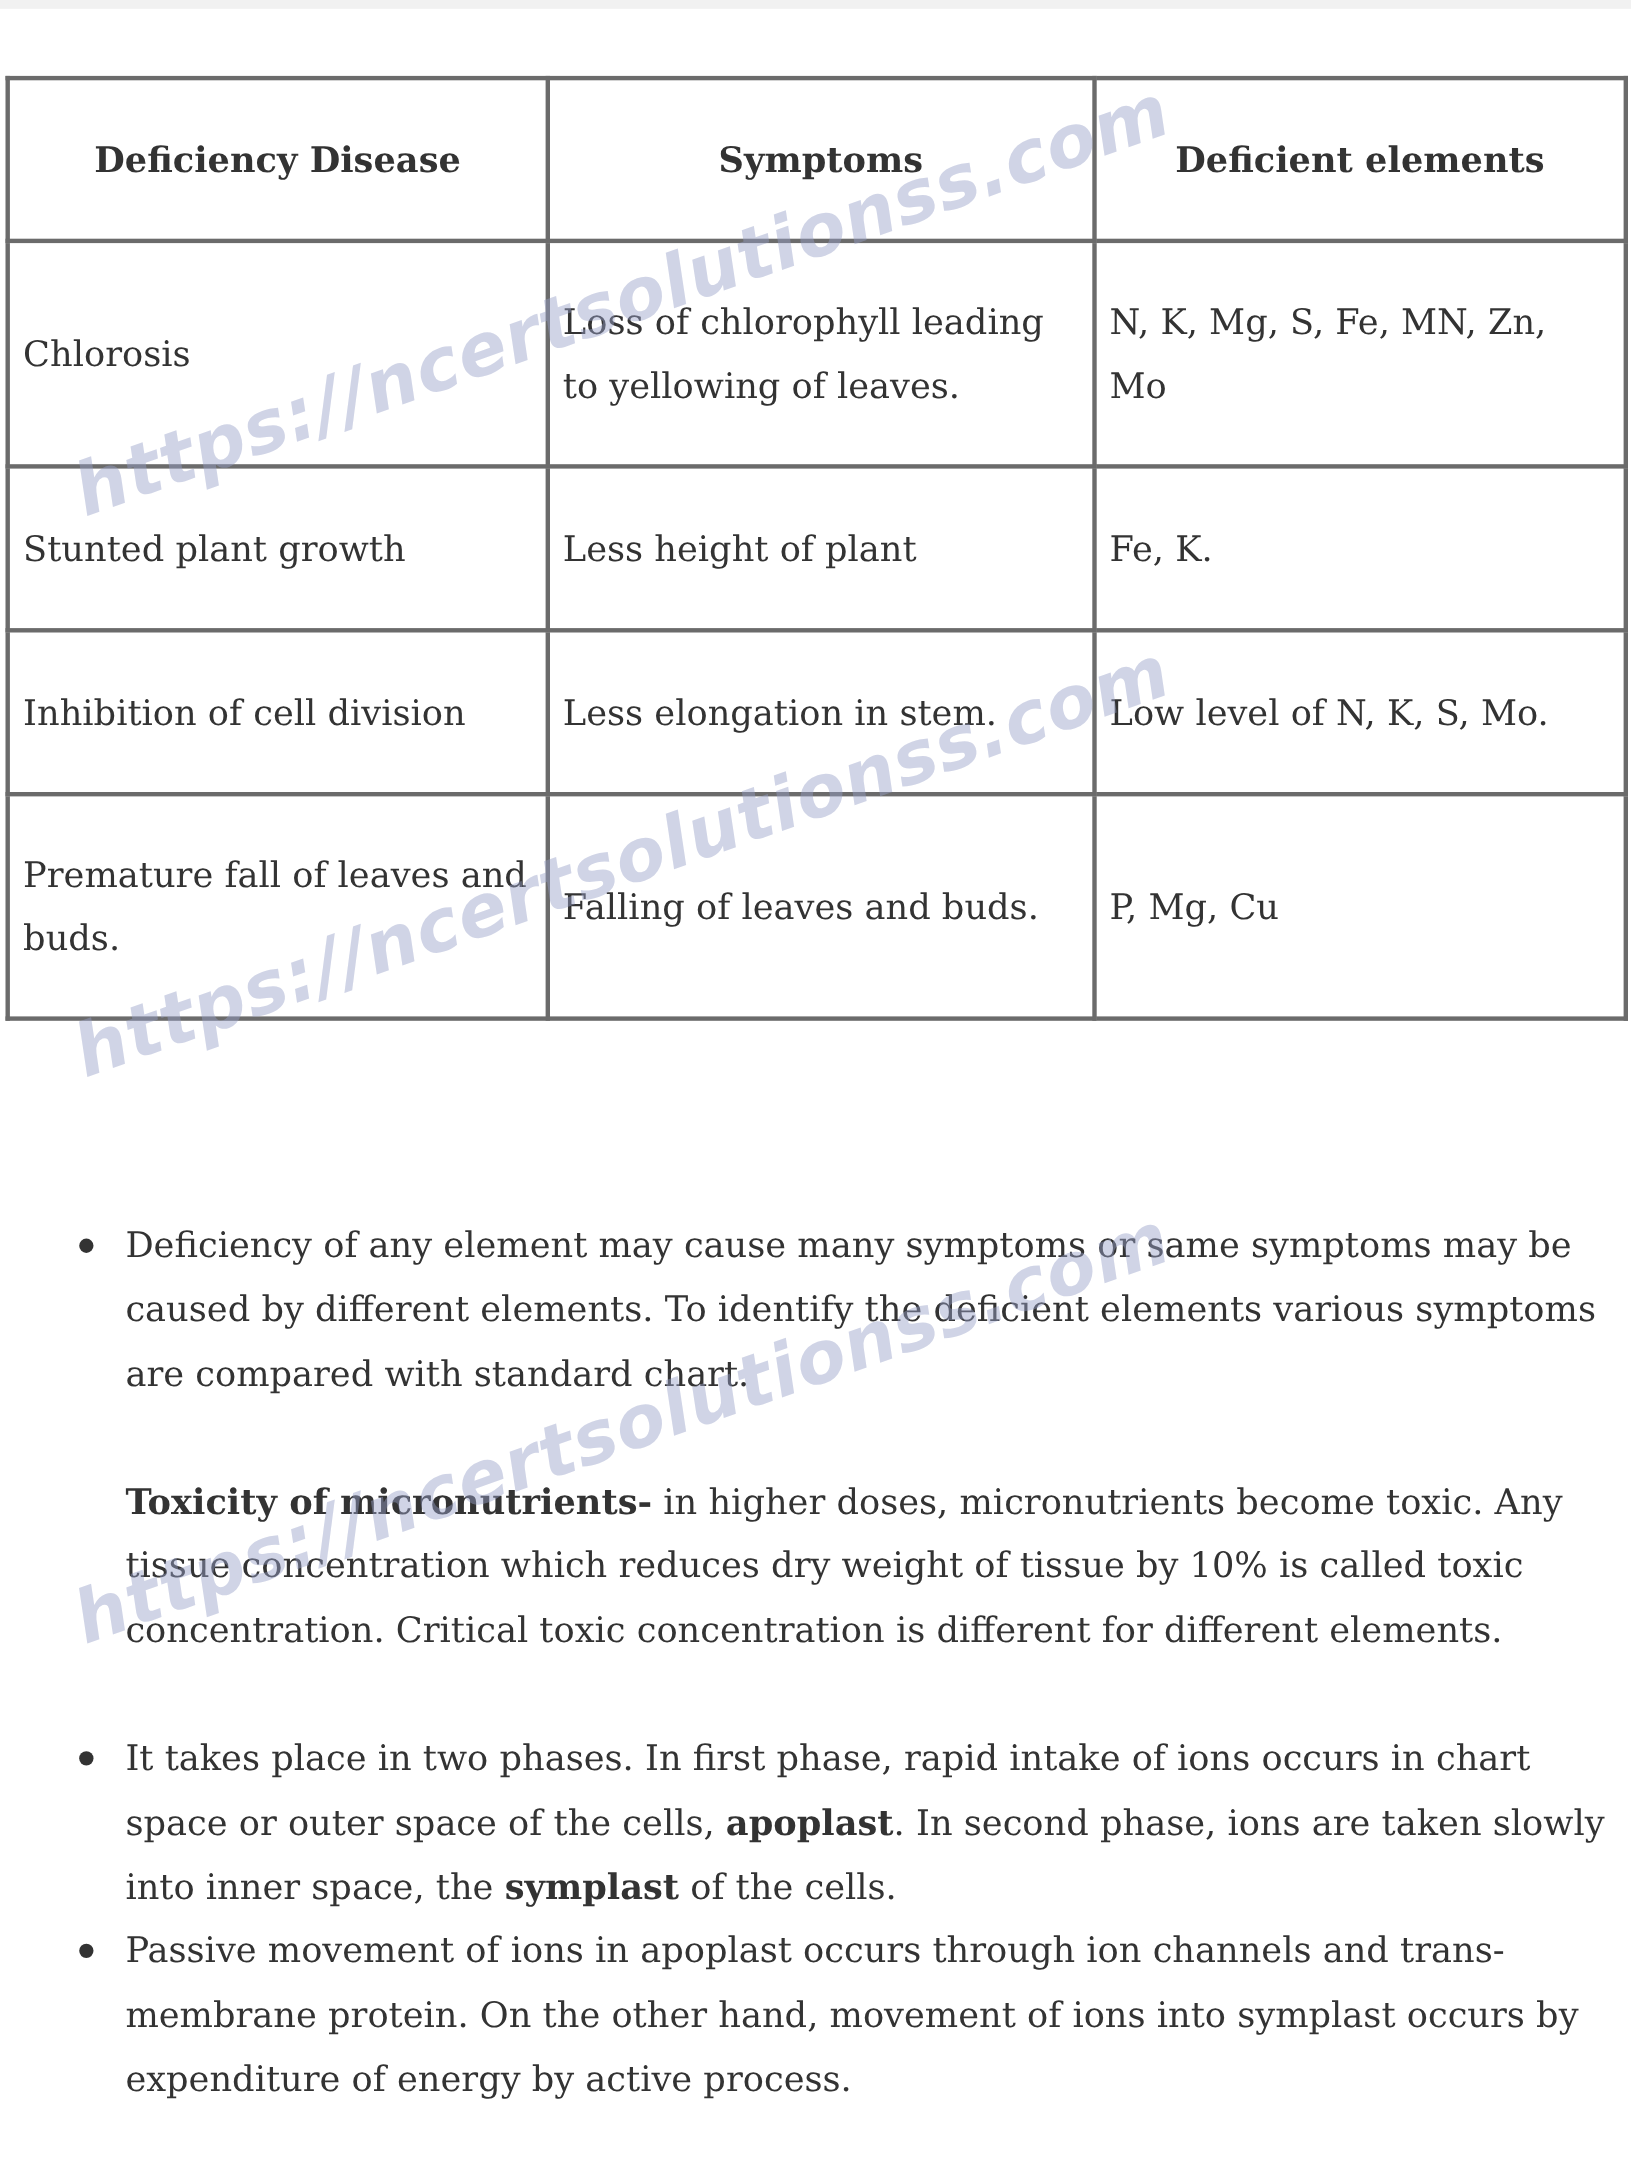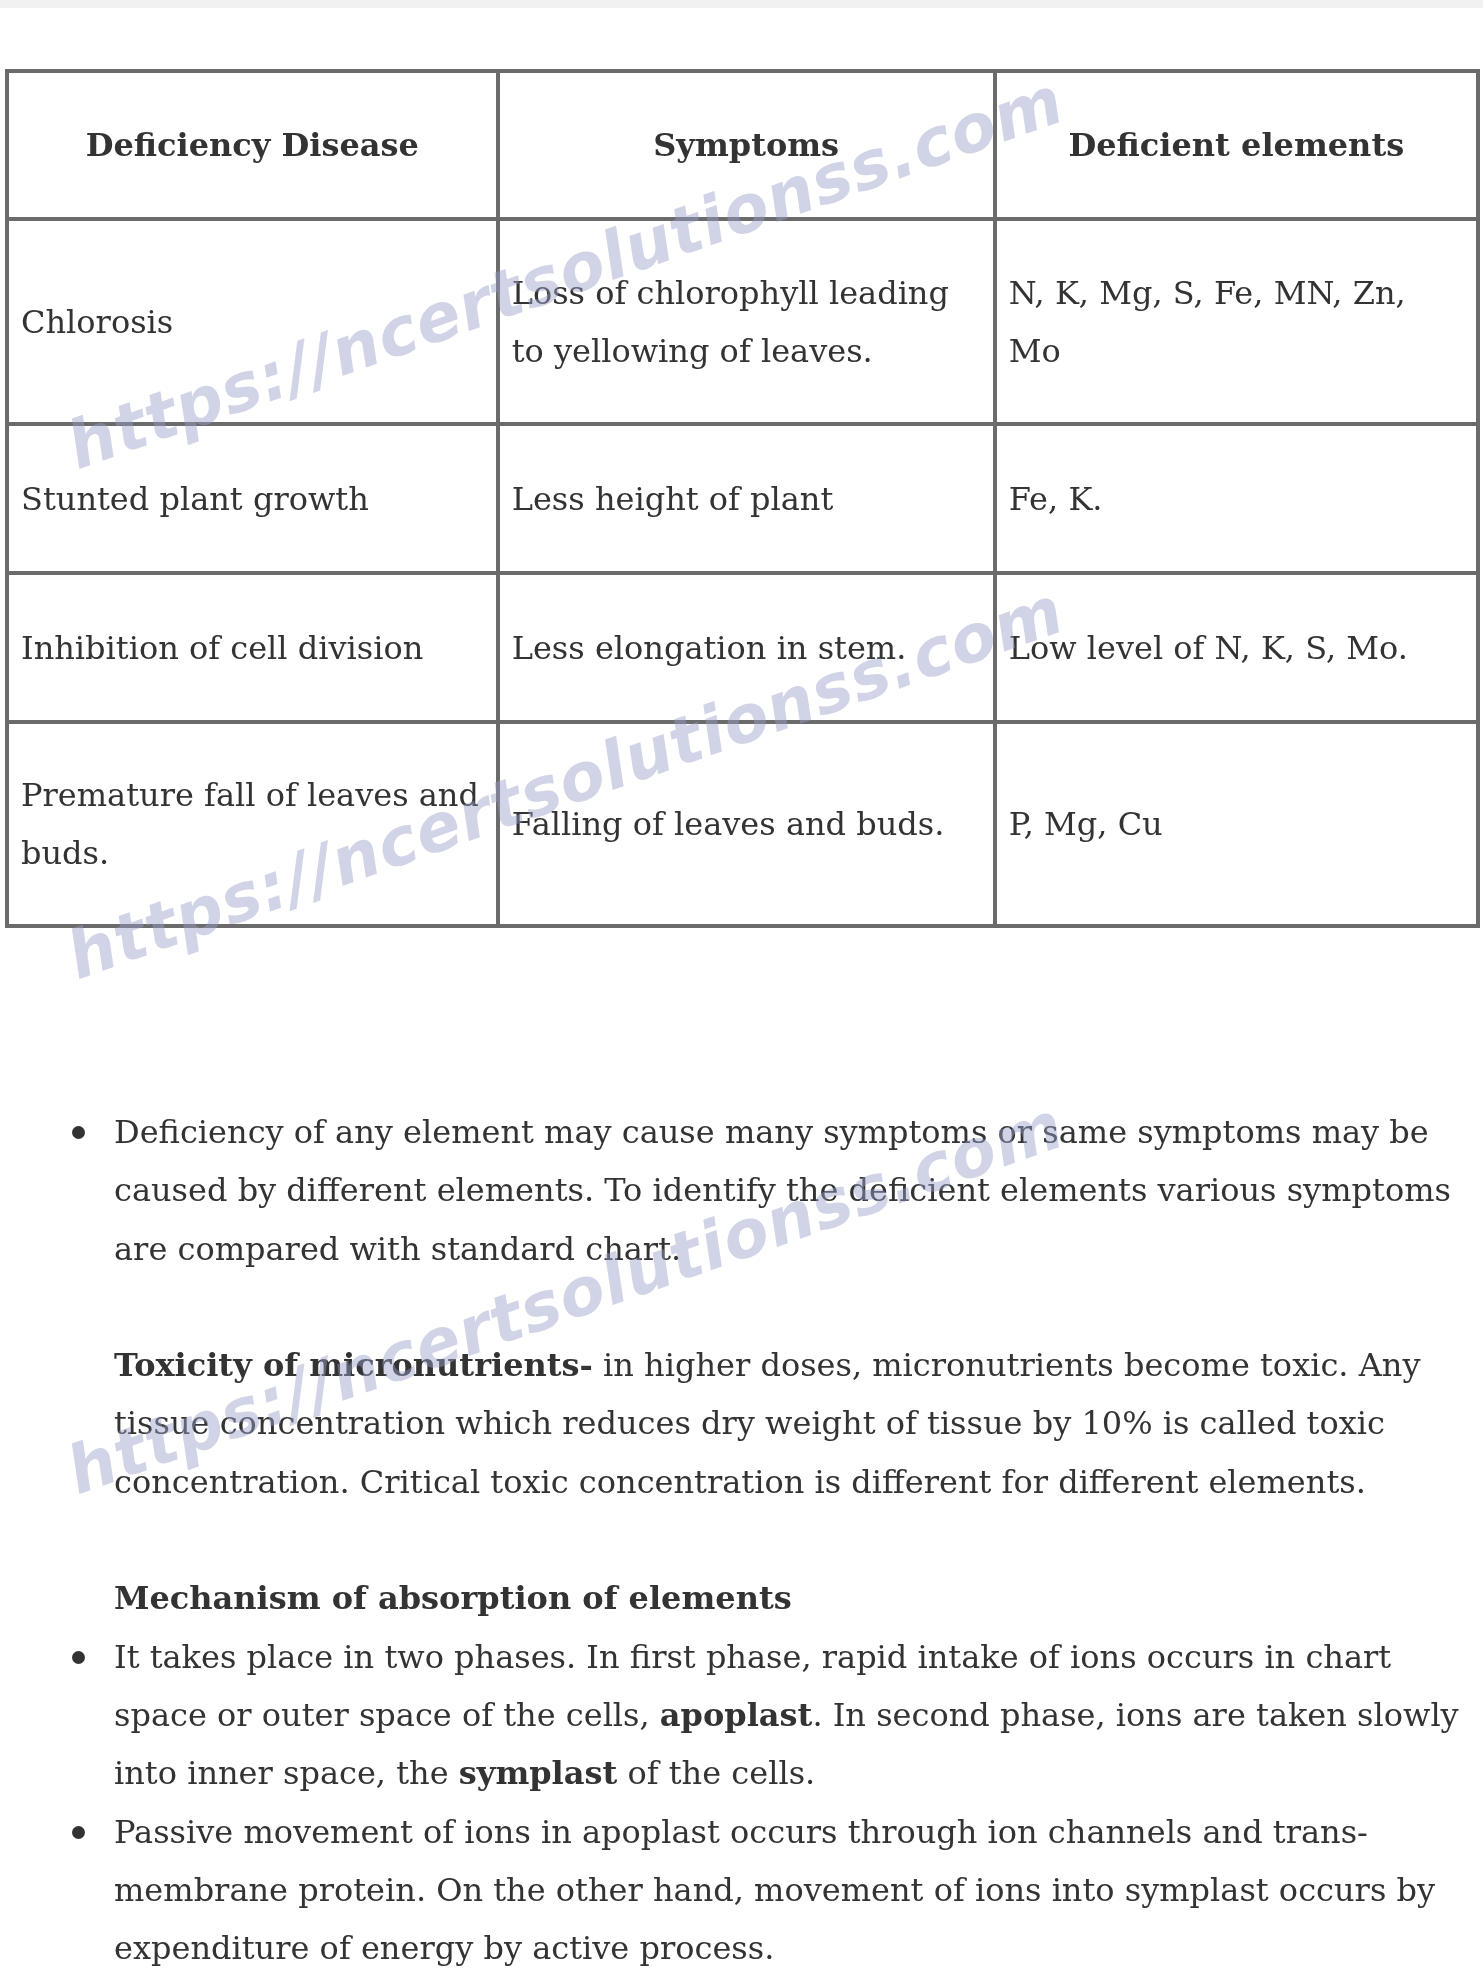--- a/index.html
+++ b/index.html
@@ -64,23 +64,20 @@
 <div class="content">
   <div class="bullet-row">
     <span class="bullet-dot"></span>
     <span>Deficiency of any element may cause many symptoms or same symptoms may be caused by different elements. To identify the deficient elements various symptoms are compared with standard chart.</span>
   </div>
   <div class="gap"></div>
   <div class="para">
     <b>Toxicity of micronutrients-</b><span> in higher doses, micronutrients become toxic. Any tissue concentration which reduces dry weight of tissue by 10% is called toxic concentration. Critical toxic concentration is different for different elements.</span>
   </div>
   <div class="gap"></div>
-  <div class="para">
-    <b>Mechanism of absorption of elements</b>
-  </div>
   <div class="bullet-row">
     <span class="bullet-dot"></span>
     <span>It takes place in two phases. In first phase, rapid intake of ions occurs in chart space or outer space of the cells, </span><b>apoplast</b><span>. In second phase, ions are taken slowly into inner space, the </span><b>symplast</b><span> of the cells.</span>
   </div>
   <div class="bullet-row">
     <span class="bullet-dot"></span>
     <span>Passive movement of ions in apoplast occurs through ion channels and trans-membrane protein. On the other hand, movement of ions into symplast occurs by expenditure of energy by active process.</span>
   </div>
 </div>
 

